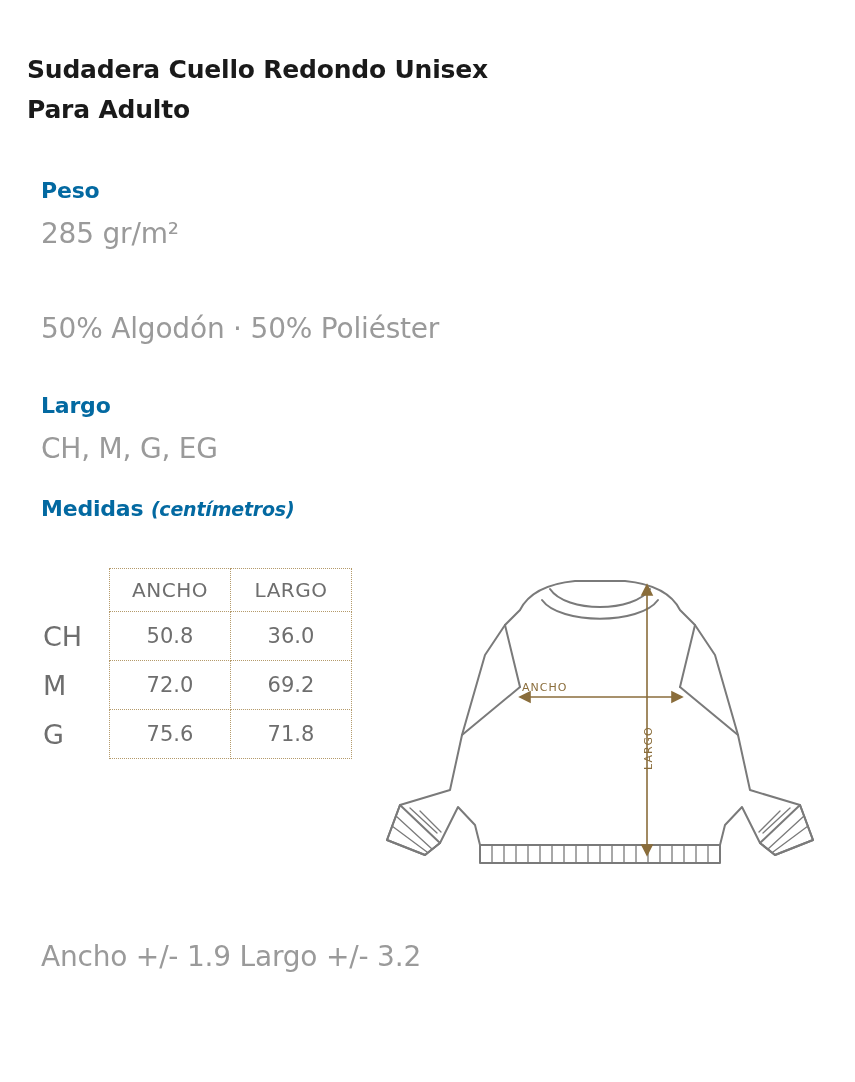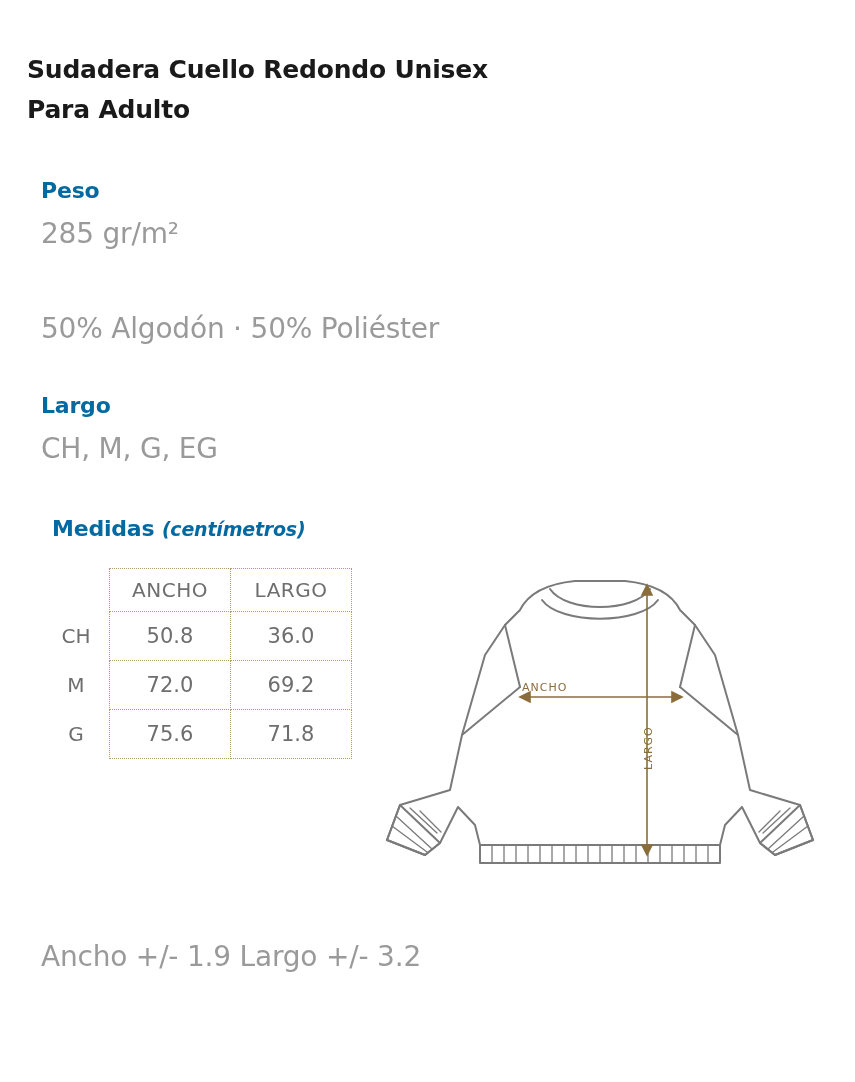--- a/index.html
+++ b/index.html
@@ -52,21 +52,21 @@
     font-style: italic;
     font-weight: bold;
     font-size: 19px;
   }
   #weight-head { top: 178px; }
   #weight-body { top: 217px; }
   #comp-head { top: 273px; }
   #comp-body { top: 312px; }
   #sizes-head { top: 393px; }
   #sizes-body { top: 432px; }
-  #measures-head { top: 516px; margin-left: 11px; }
+  #measures-head { top: 496px; }
   #tolerance-head { top: 948px; }
   #tolerance-body { top: 940px; }
 
   
   .table-wrap {
     position: absolute;
     left: 41px;
     top: 568px;
     width: 320px;
   }
@@ -75,24 +75,24 @@
     font-size: 21px;
     color: #6e6e6e;
   }
   table.sizes th, table.sizes td {
     padding: 0;
     text-align: center;
     font-weight: 400;
   }
   table.sizes .rowlabel {
     width: 66px;
-    text-align: center;
+    text-align: left;
     padding-left: 2px;
     color: #6e6e6e;
-    font-size: 20px;
+    font-size: 27px;
     border: none;
   }
   table.sizes .colcell {
     width: 120px;
     height: 48px;
     border-left: 1px dotted #b49a6a;
     border-right: 1px dotted #b49a6a;
     border-bottom: 1px dotted #b49a6a;
   }
   table.sizes thead .colcell {

